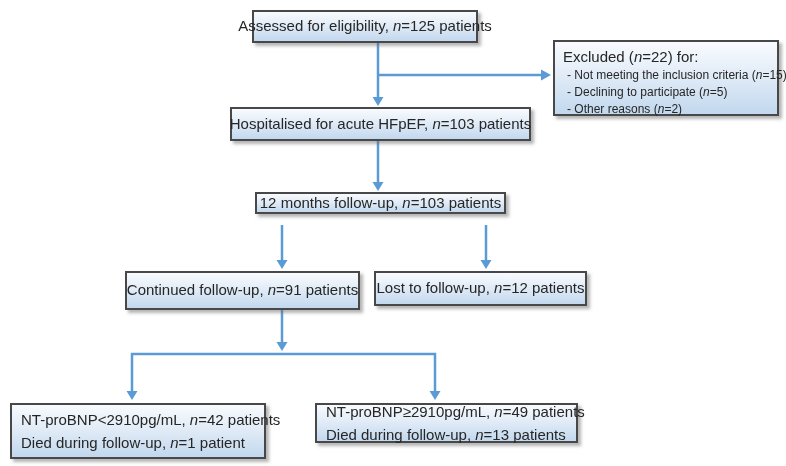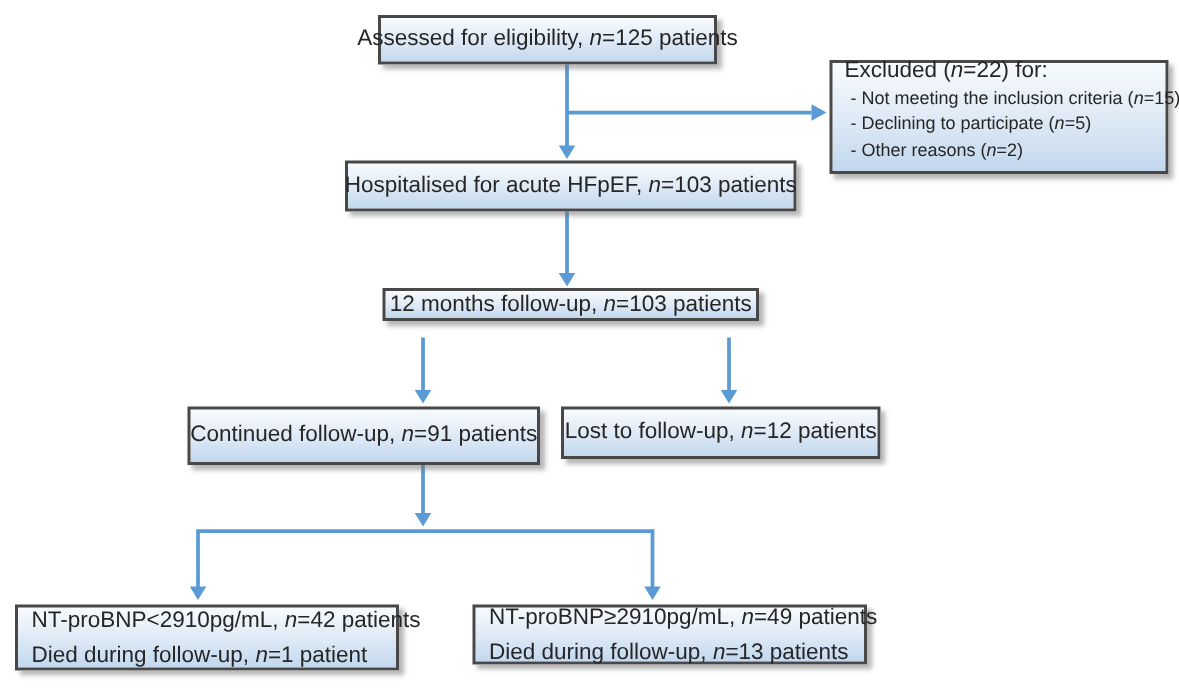--- a/index.html
+++ b/index.html
@@ -34,42 +34,42 @@
     color:var(--text);
     font-size:15px;
     line-height:1.25;
     display:flex;
     align-items:center;
     justify-content:center;
     white-space:nowrap;
   }
   .box .n{font-style:italic;}
   .box.left-align{
-    justify-content:flex-end;
+    justify-content:flex-start;
     align-items:flex-start;
     flex-direction:column;
     padding:5px 8px;
   }
   .box.two-line{
     justify-content:center;
     align-items:flex-start;
     flex-direction:column;
     padding:4px 9px;
     line-height:1.55;
   }
   .excluded-title{font-size:15px;line-height:1.3;}
   .excluded-items{font-size:12px;line-height:1.45;padding-left:4px;}
   
   #node-assessed   {left:252px;top:10px; width:226px;height:33px;}
   #node-excluded   {left:553px;top:40px; width:226px;height:76px;}
   #node-hospitalised{left:230px;top:107px;width:301px;height:34px;}
   #node-followup12 {left:255px;top:192px;width:251px;height:22px;}
   #node-continued  {left:125px;top:271px;width:235px;height:39px;}
   #node-lost       {left:374px;top:271px;width:213px;height:35px;}
-  #node-bnp-low    {left:10px; top:403px;width:256px;height:44px;}
+  #node-bnp-low    {left:10px; top:403px;width:256px;height:56px;}
   #node-bnp-high   {left:315px;top:403px;width:263px;height:40px;}
 </style>
 </head>
 <body>
 
 <div id="canvas">
 
   <svg class="connectors" viewBox="0 0 786 466" xmlns="http://www.w3.org/2000/svg">
 
     <path d="M378 43 V98"></path>

